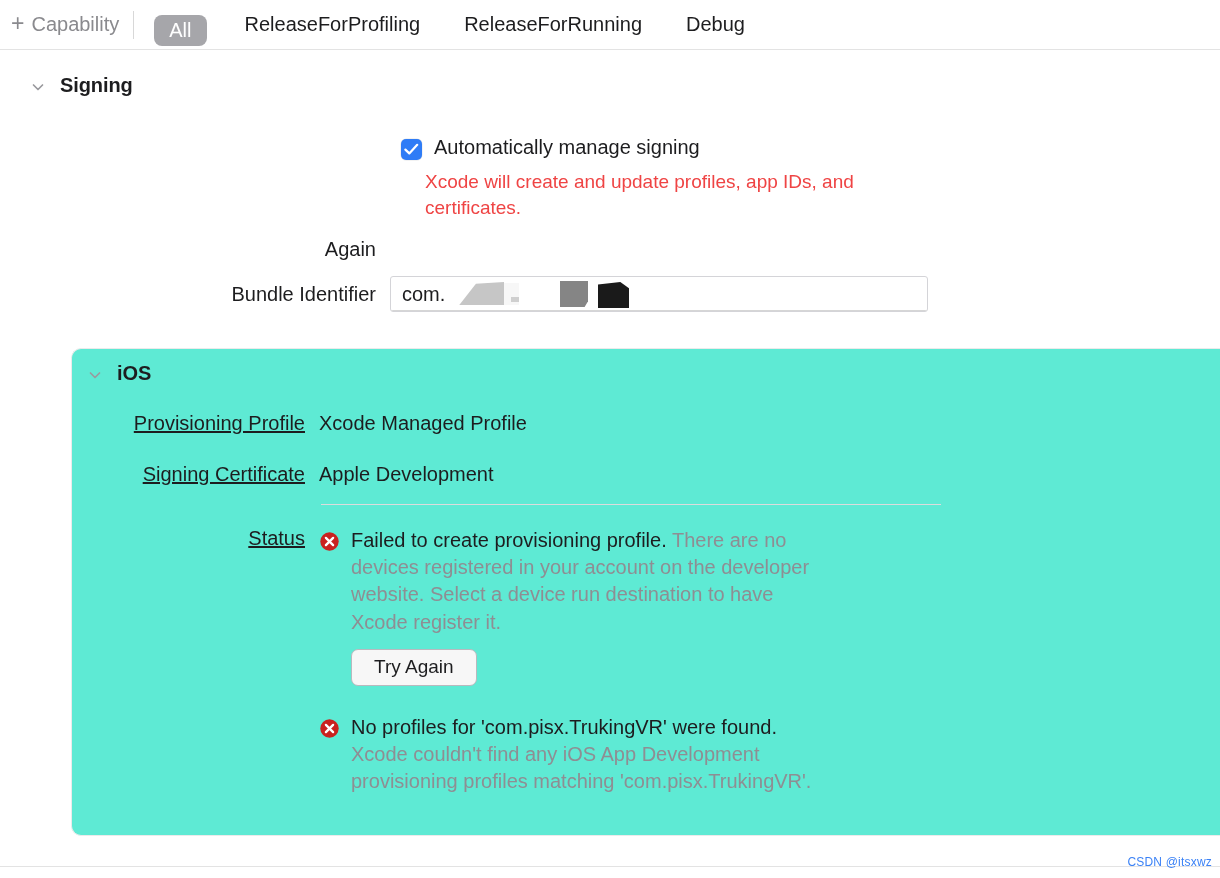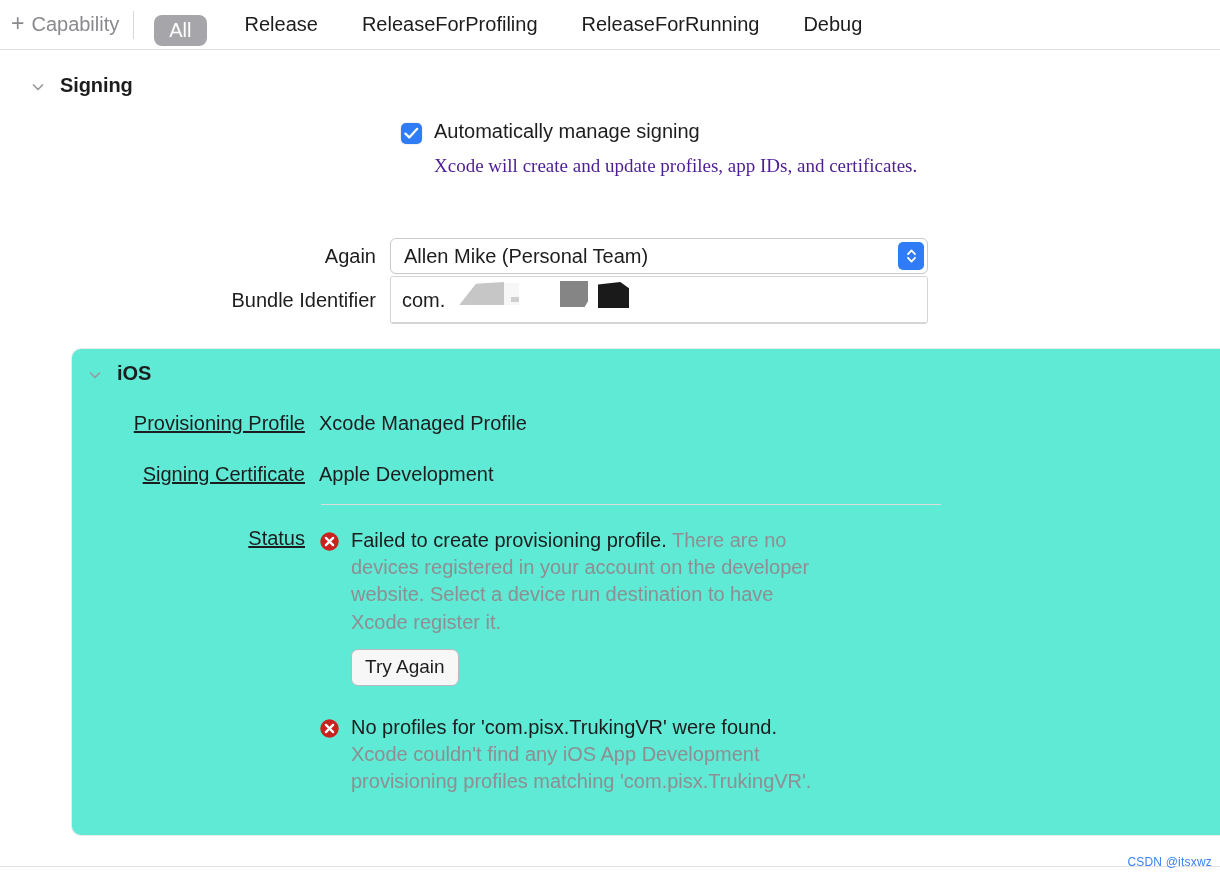--- a/index.html
+++ b/index.html
@@ -95,21 +95,21 @@
   .section-title {
     font-size: 20px;
     font-weight: bold;
     color: #1d1d1f;
     letter-spacing: -0.1px;
   }
 
   
   .auto-row {
     position: absolute;
-    left: 401px; top: 120px;
+    left: 401px; top: 136px;
     width: 545px;
   }
   .auto-line {
     display: flex;
     align-items: flex-start;
     gap: 12px;
   }
   .cbx {
     width: 21px; height: 21px;
     border-radius: 5px;
@@ -119,26 +119,25 @@
     margin-top: 3px;
     box-shadow: 0 0 0 0.5px rgba(0,0,0,0.10);
   }
   .cbx svg { position: absolute; left: 3px; top: 4px; }
   .auto-label {
     font-size: 20px;
     color: #1d1d1f;
     line-height: 1.15;
   }
   .auto-sub {
-    margin: 9px 0 0 33px;
+    margin: 9px 0 0 24px;
     font-size: 19px;
-    color: #4c1d95;
+    color: #ef4444;
     line-height: 1.38;
     max-width: 500px;
-    font-family: Liberation Serif, serif;
   }
 
   
   .frow {
     position: absolute;
     display: flex;
     align-items: center;
   }
   .flabel {
     width: 390px;
@@ -177,21 +176,21 @@
     display: flex;
     align-items: center;
     justify-content: center;
   }
 
   
   .bid-row { left: 0; top: 276px; }
   .bid-field {
     position: relative;
     width: 538px;
-    height: 48px;
+    height: 36px;
     background: #ffffff;
     border: 1px solid #d4d4d8;
     border-radius: 3px;
     overflow: hidden;
     display: flex;
     align-items: center;
   }
   .bid-text {
     font-size: 20px;
     color: #1d1d1f;
@@ -323,21 +322,21 @@
     line-height: 1.36;
     color: #8e8e93;
   }
   .msg-text b {
     font-weight: normal;
     color: #1d1d1f;
   }
   .try-again {
     margin: 13px 0 0 32px;
     display: inline-block;
-    padding: 6px 13px 7px;
+    padding: 6px 22px 7px;
     font-size: 19px;
     color: #1d1d1f;
     background: #f7f7f7;
     border: 1px solid #b9b9be;
     border-radius: 7px;
     cursor: default;
   }
   .msg2 { margin-top: 28px; }
 
   
@@ -366,21 +365,20 @@
       <span class="cap-plus">+</span>
       <span>Capability</span>
     </div>
 
     <div class="tb-sep"></div>
 
     <div class="tabs">
       <div class="tab pill-wrap">
         <span class="pill">All</span>
       </div>
-      <div class="tab">Release</div>
       <div class="tab">ReleaseForProfiling</div>
       <div class="tab">ReleaseForRunning</div>
       <div class="tab">Debug</div>
     </div>
   </div>
 
   <div class="section-head">
     <span class="disclosure">
       <svg width="16" height="16" viewBox="0 0 16 16">
         <path d="M3.5 6 L8 10.5 L12.5 6" fill="none" stroke="#9a9a9e" stroke-width="1.7" stroke-linecap="round" stroke-linejoin="round"></path>
@@ -396,29 +394,20 @@
           <path d="M1.4 6.6 L5.3 10.4 L13.2 1.8" fill="none" stroke="#ffffff" stroke-width="2.2" stroke-linecap="round" stroke-linejoin="round"></path>
         </svg>
       </span>
       <span class="auto-label">Automatically manage signing</span>
     </div>
     <div class="auto-sub">Xcode will create and update profiles, app IDs, and certificates.</div>
   </div>
 
   <div class="frow team-row">
     <div class="flabel">Again</div>
-    <div class="select">
-      <span class="select-value">Allen Mike (Personal Team)</span>
-      <span class="stepper">
-        <svg width="13" height="18" viewBox="0 0 13 18">
-          <path d="M3 7.2 L6.5 3.4 L10 7.2" fill="none" stroke="#ffffff" stroke-width="1.8" stroke-linecap="round" stroke-linejoin="round"></path>
-          <path d="M3 10.8 L6.5 14.6 L10 10.8" fill="none" stroke="#ffffff" stroke-width="1.8" stroke-linecap="round" stroke-linejoin="round"></path>
-        </svg>
-      </span>
-    </div>
   </div>
 
   <div class="frow bid-row">
     <div class="flabel">Bundle Identifier</div>
     <div class="bid-field">
       <span class="bid-text">com.</span>
       <span class="redact r1"></span>
       <span class="redact r2"></span>
       <span class="redact r3"></span>
       <span class="redact r4"></span>

